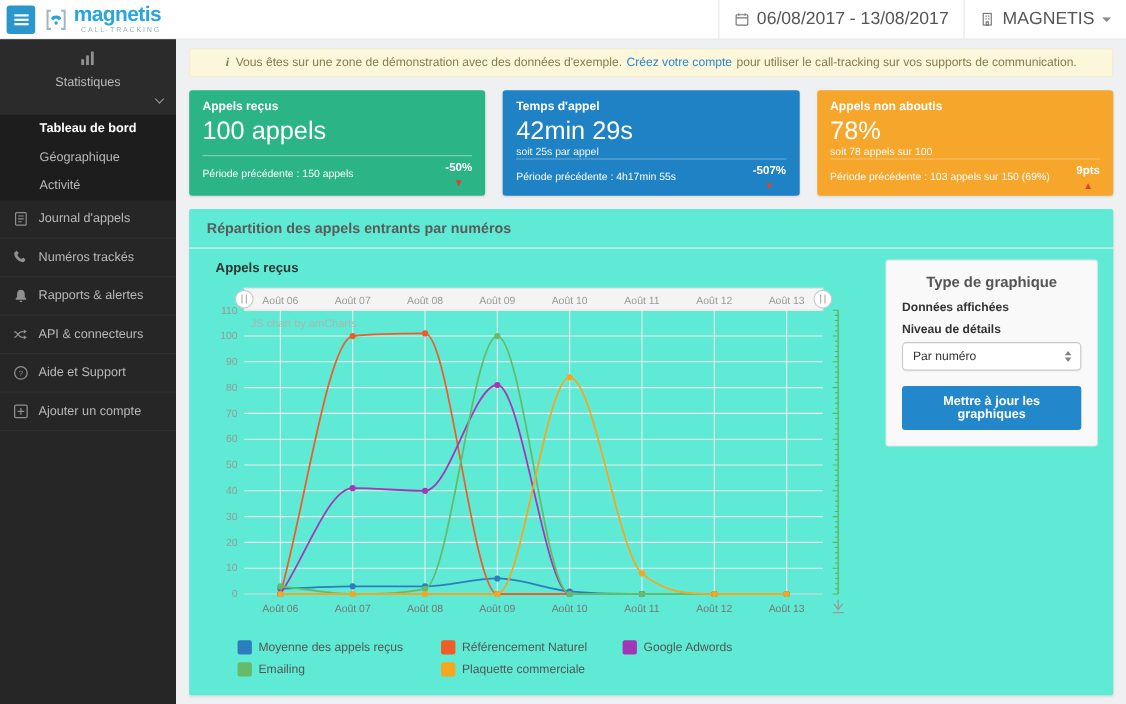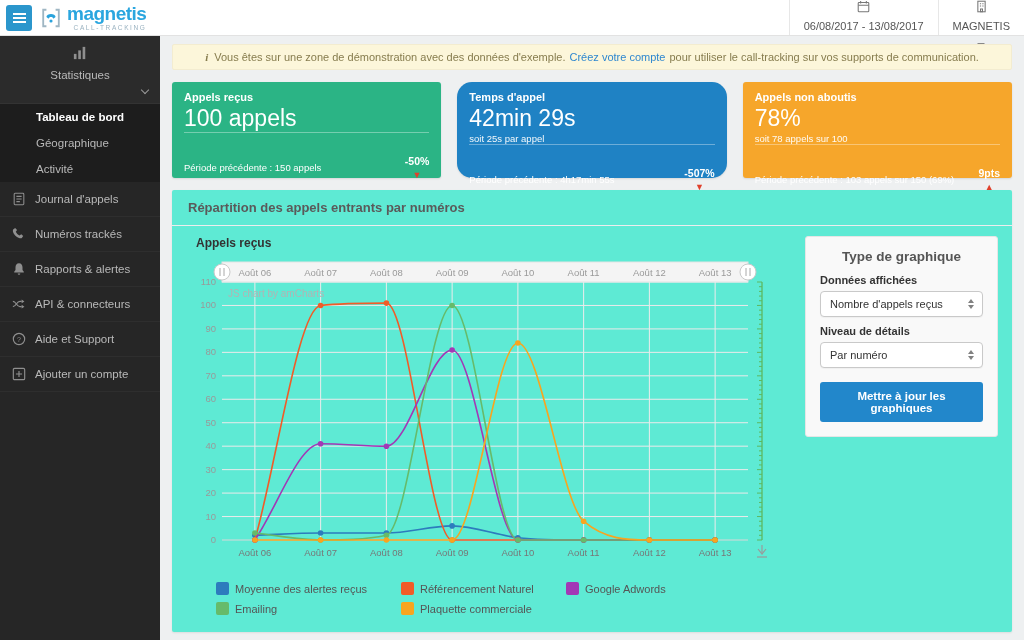--- a/index.html
+++ b/index.html
@@ -7,21 +7,21 @@
   body { font-family: "Liberation Sans", "DejaVu Sans", sans-serif; background:#eef0f1; display:flex; flex-direction:column; }
 
   
   header { height:36px; background:#fff; border-bottom:1px solid #e2e2e2; display:flex; align-items:stretch; flex:0 0 36px; }
   .hamburger { width:26px; height:26px; margin:5px 8px 5px 6px; background:#2b96cc; border:none; border-radius:3px; display:flex; align-items:center; justify-content:center; cursor:pointer; }
   .bars { width:13px; height:2px; background:#fff; box-shadow:0 -4px 0 #fff, 0 4px 0 #fff; display:block; }
   .logo { display:flex; align-items:center; gap:5px; cursor:pointer; }
   .logo-name { font-size:19px; font-weight:bold; color:#2aa6df; letter-spacing:-0.5px; line-height:1; }
   .logo-sub { font-size:6.5px; color:#9ab2c0; letter-spacing:1.6px; text-align:right; margin-top:1px; }
   .spacer { flex:1; }
-  .hbox { display:flex; align-items:center; gap:7px; padding:0 14px; border-left:1px solid #e7e7e7; font-size:11px; color:#555; cursor:pointer;flex-direction:column; }
+  .hbox { display:flex; align-items:center; gap:7px; padding:0 14px; border-left:1px solid #e7e7e7; font-size:16px; color:#555; cursor:pointer; }
   .caret { width:0; height:0; border:4px solid transparent; border-top-color:#888; margin-top:4px; }
 
   
   .app { display:flex; flex:1; min-height:0; }
   nav#sidebar { width:160px; flex:0 0 160px; background:#262626; color:#b9b9b9; font-size:11.5px; }
   main { flex:1; min-width:0; padding:8px 12px; display:flex; flex-direction:column; }
 
   
   .side-item { display:flex; align-items:center; gap:9px; padding:10px 12px; cursor:pointer; border-bottom:1px solid rgba(255,255,255,.04); }
   .side-item .ic { color:#8f8f8f; display:flex; width:14px; justify-content:center; }
@@ -35,21 +35,21 @@
   .banner { background:#fcf6da; border:1px solid #f3ecd0; color:#867c4e; font-size:11px; height:26px; display:flex; align-items:center; justify-content:center; gap:4px; border-radius:2px; margin-bottom:12px; flex:0 0 26px; }
   .banner a { color:#2e87cf; text-decoration:none; cursor:pointer; }
   .info-i { font-family:"Liberation Serif", serif; font-style:italic; font-weight:bold; margin-right:2px; }
 
   
   #cards { display:flex; gap:16px; height:96px; flex:0 0 96px; margin-bottom:12px; }
   .kpi { flex:1; border-radius:3px; color:#fff; padding:9px 12px 7px; display:flex; flex-direction:column; box-shadow:0 1px 2px rgba(0,0,0,.1); }
   .kpi-title { font-size:11px; font-weight:600; }
   .kpi-value { font-size:23px; font-weight:500; margin-top:2px; }
   .kpi-sub { font-size:9.5px; margin-top:1px; opacity:.95; }
-  .kpi-bottom { margin-top:auto; display:flex; justify-content:space-between; align-items:center; border-top:1px solid rgba(255,255,255,.35); padding-top:22px; font-size:9.5px; }
+  .kpi-bottom { margin-top:auto; display:flex; justify-content:space-between; align-items:center; border-top:1px solid rgba(255,255,255,.35); padding-top:4px; font-size:9.5px; }
   .kpi-delta { font-weight:bold; font-size:10.5px; display:flex; gap:3px; align-items:center;flex-direction:column; }
   .tri { font-size:9px; }
 
   
   .panel { background:#5eead4; border-radius:2px; box-shadow:0 1px 2px rgba(0,0,0,.08); flex:1; min-height:0; display:flex; flex-direction:column;justify-content:flex-end; }
   .panel-head { padding:10px 16px; font-size:13px; font-weight:bold; color:#5a5a5a; border-bottom:1px solid #ededed; flex:0 0 auto; }
   .panel-body { position:relative; flex:1; min-height:0; padding:10px 0 0 14px; }
   .chart-title { font-size:12px; font-weight:bold; color:#333; margin:0 0 2px 10px; }
   #chart-svg { display:block; }
 
@@ -197,21 +197,21 @@
           <div class="kpi-title">Appels reçus</div>
           <div class="kpi-value">100 appels</div>
           <div class="kpi-bottom">
             <span>Période précédente : 150 appels</span>
             <span class="kpi-delta">
               <span>-50%</span>
               <span class="tri" style="color: rgb(224, 64, 44);">▼</span>
             </span>
           </div>
         </article>
-        <article class="kpi" style="background: rgb(31, 130, 196); border-radius: 15px;">
+        <article class="kpi" style="background: rgb(31, 130, 196);">
           <div class="kpi-title">Temps d'appel</div>
           <div class="kpi-value">42min 29s</div>
           <div class="kpi-sub">soit 25s par appel</div>
           <div class="kpi-bottom">
             <span>Période précédente : 4h17min 55s</span>
             <span class="kpi-delta">
               <span>-507%</span>
               <span class="tri" style="color: rgb(224, 64, 44);">▼</span>
             </span>
           </div>
@@ -400,21 +400,21 @@
               </g>
               <g stroke="#9a9a9a" fill="none" stroke-width="1.2">
                 <path d="M576 293 v8"></path>
                 <path d="M572 297 l4 5 4-5"></path>
                 <path d="M571 305 h10"></path>
               </g>
             </svg>
           <div id="legend">
               <div class="lg-item">
                 <span class="lg-sw" style="background: rgb(45, 124, 189);"></span>
-                <span>Moyenne des alertes reçus</span>
+                <span>Moyenne des appels reçus</span>
               </div>
               <div class="lg-item">
                 <span class="lg-sw" style="background: rgb(240, 92, 40);"></span>
                 <span>Référencement Naturel</span>
               </div>
               <div class="lg-item">
                 <span class="lg-sw" style="background: rgb(162, 56, 182);"></span>
                 <span>Google Adwords</span>
               </div>
               <div class="lg-item">
@@ -424,27 +424,20 @@
               <div class="lg-item">
                 <span class="lg-sw" style="background: rgb(248, 165, 31);"></span>
                 <span>Plaquette commerciale</span>
               </div>
             </div>
         </div>
 
         <aside class="options">
           <h3>Type de graphique</h3>
           <div class="opt-label">Données affichées</div>
-          <div class="select">
-            <span>Nombre d'appels reçus</span>
-            <span class="stepper">
-                <span class="t-up"></span>
-                <span class="t-down"></span>
-              </span>
-          </div>
           <div class="opt-label">Niveau de détails</div>
           <div class="select">
             <span>Par numéro</span>
             <span class="stepper">
                 <span class="t-up"></span>
                 <span class="t-down"></span>
               </span>
           </div>
           <button class="update-btn">Mettre à jour les graphiques</button>
         </aside>

